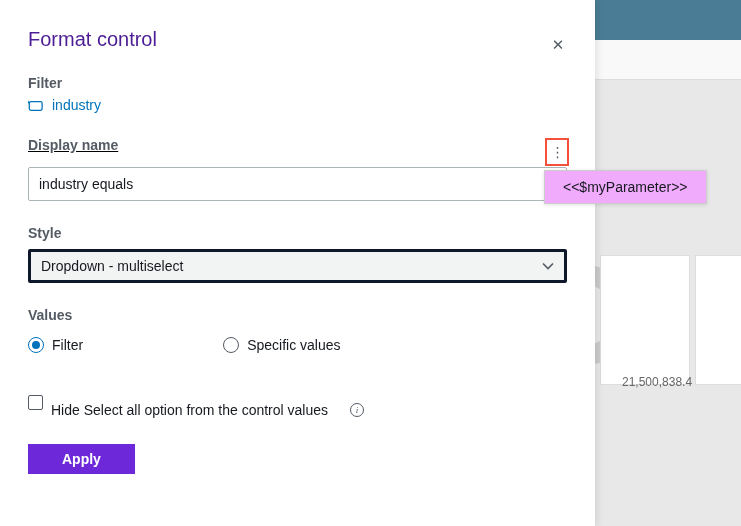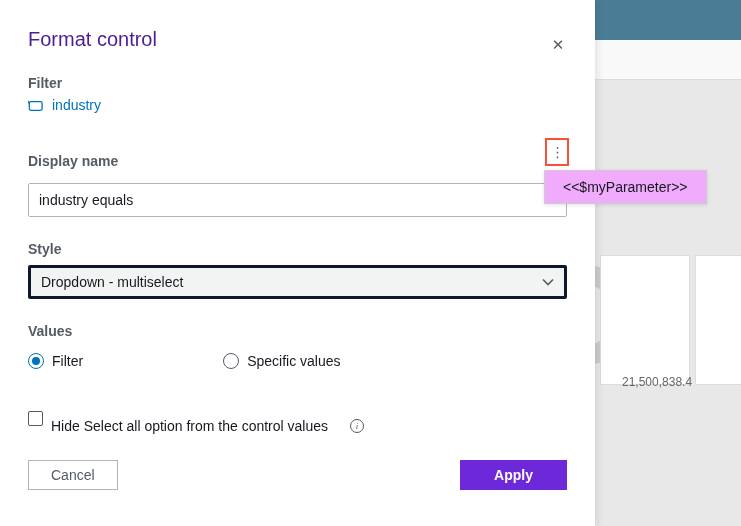--- a/index.html
+++ b/index.html
@@ -113,21 +113,22 @@
     }
     .filter-icon {
       width: 18px;
       height: 12px;
       display: inline-block;
     }
     .display-name-row {
       display: flex;
       align-items: flex-end;
       justify-content: space-between;
-      margin-top: 40px;
+      margin-top: 24px;
+      text-decoration: underline;
     }
     .text-input {
       width: 100%;
       height: 34px;
       border: 1px solid #aab7b8;
       border-radius: 2px;
       padding: 6px 10px;
       font-size: 14px;
       color: #16191f;
       margin-top: 8px;
@@ -341,20 +342,19 @@
   <div class="checkbox-row">
     <span class="checkbox"></span>
     <span class="checkbox-label">
       <span>Hide Select all option from the control values</span>
       <span class="info-icon">i</span>
     </span>
   </div>
 
 
   <div class="btn-row">
-    <button class="btn-cancel">Cancel</button>
     <button class="btn-apply">Apply</button>
   </div>
 </div>
 
 <div class="param-popup">
   <span>&lt;&lt;$myParameter&gt;&gt;</span>
 </div>
 
 </body></html>

